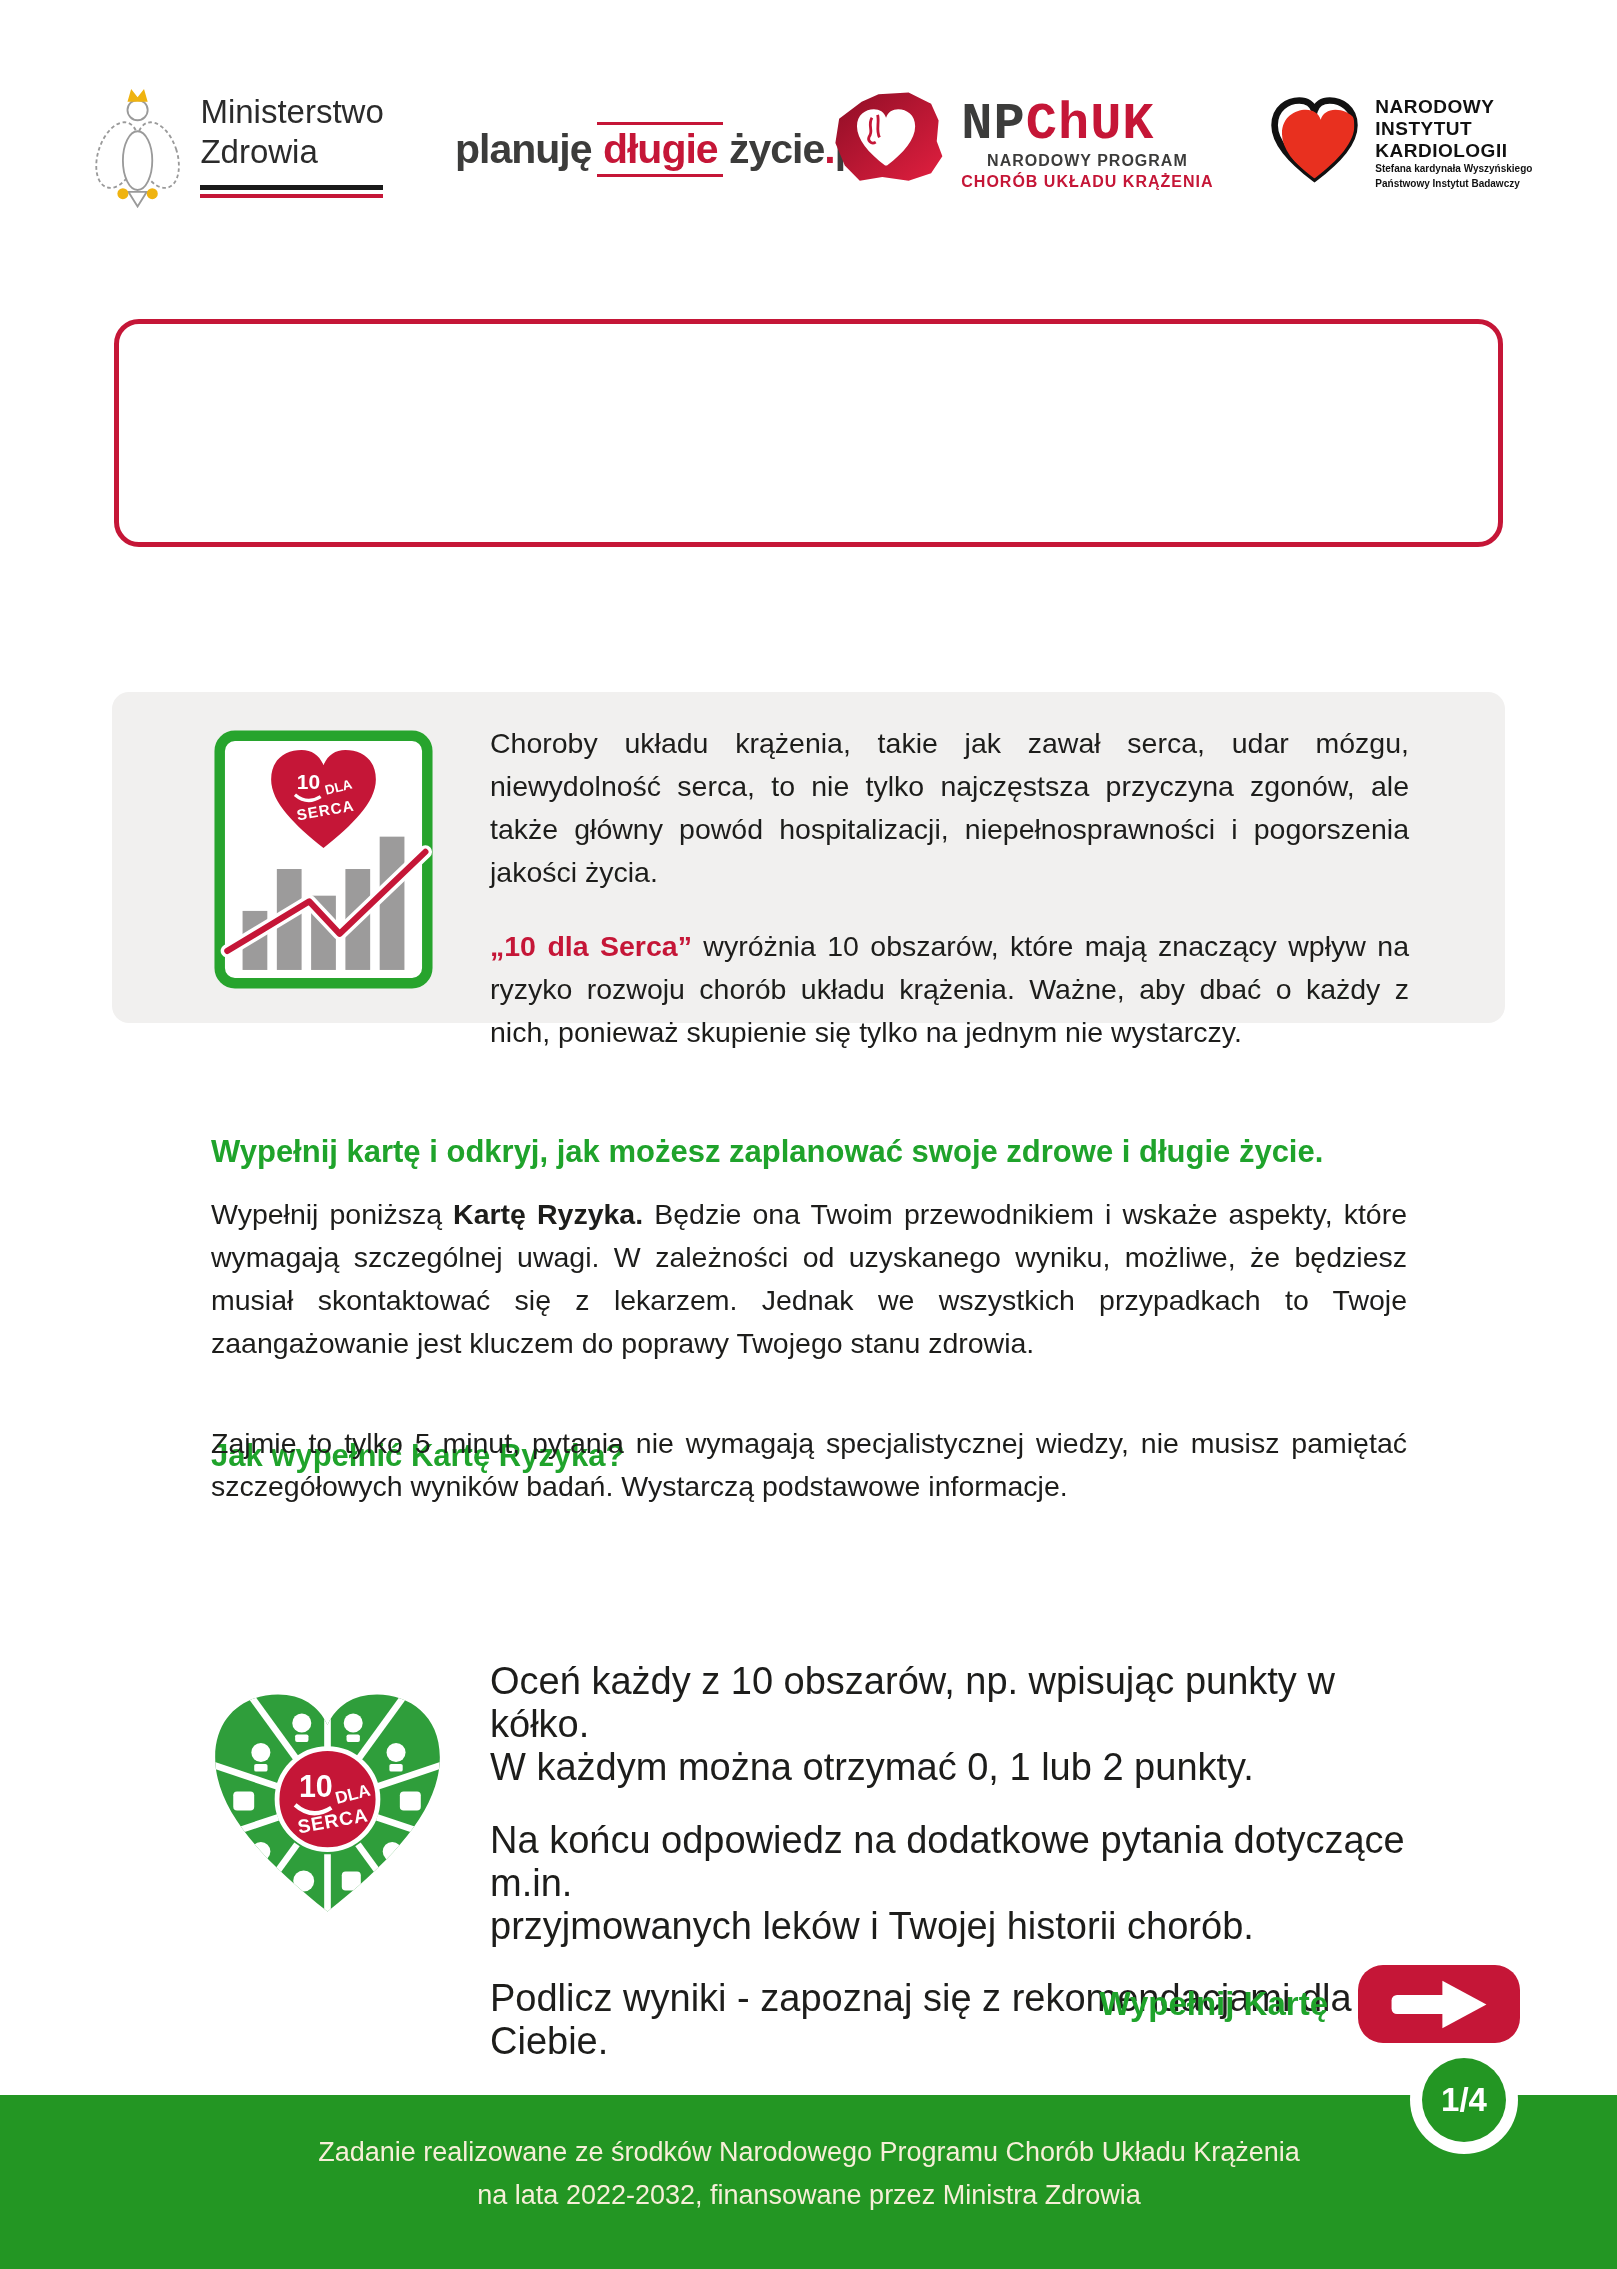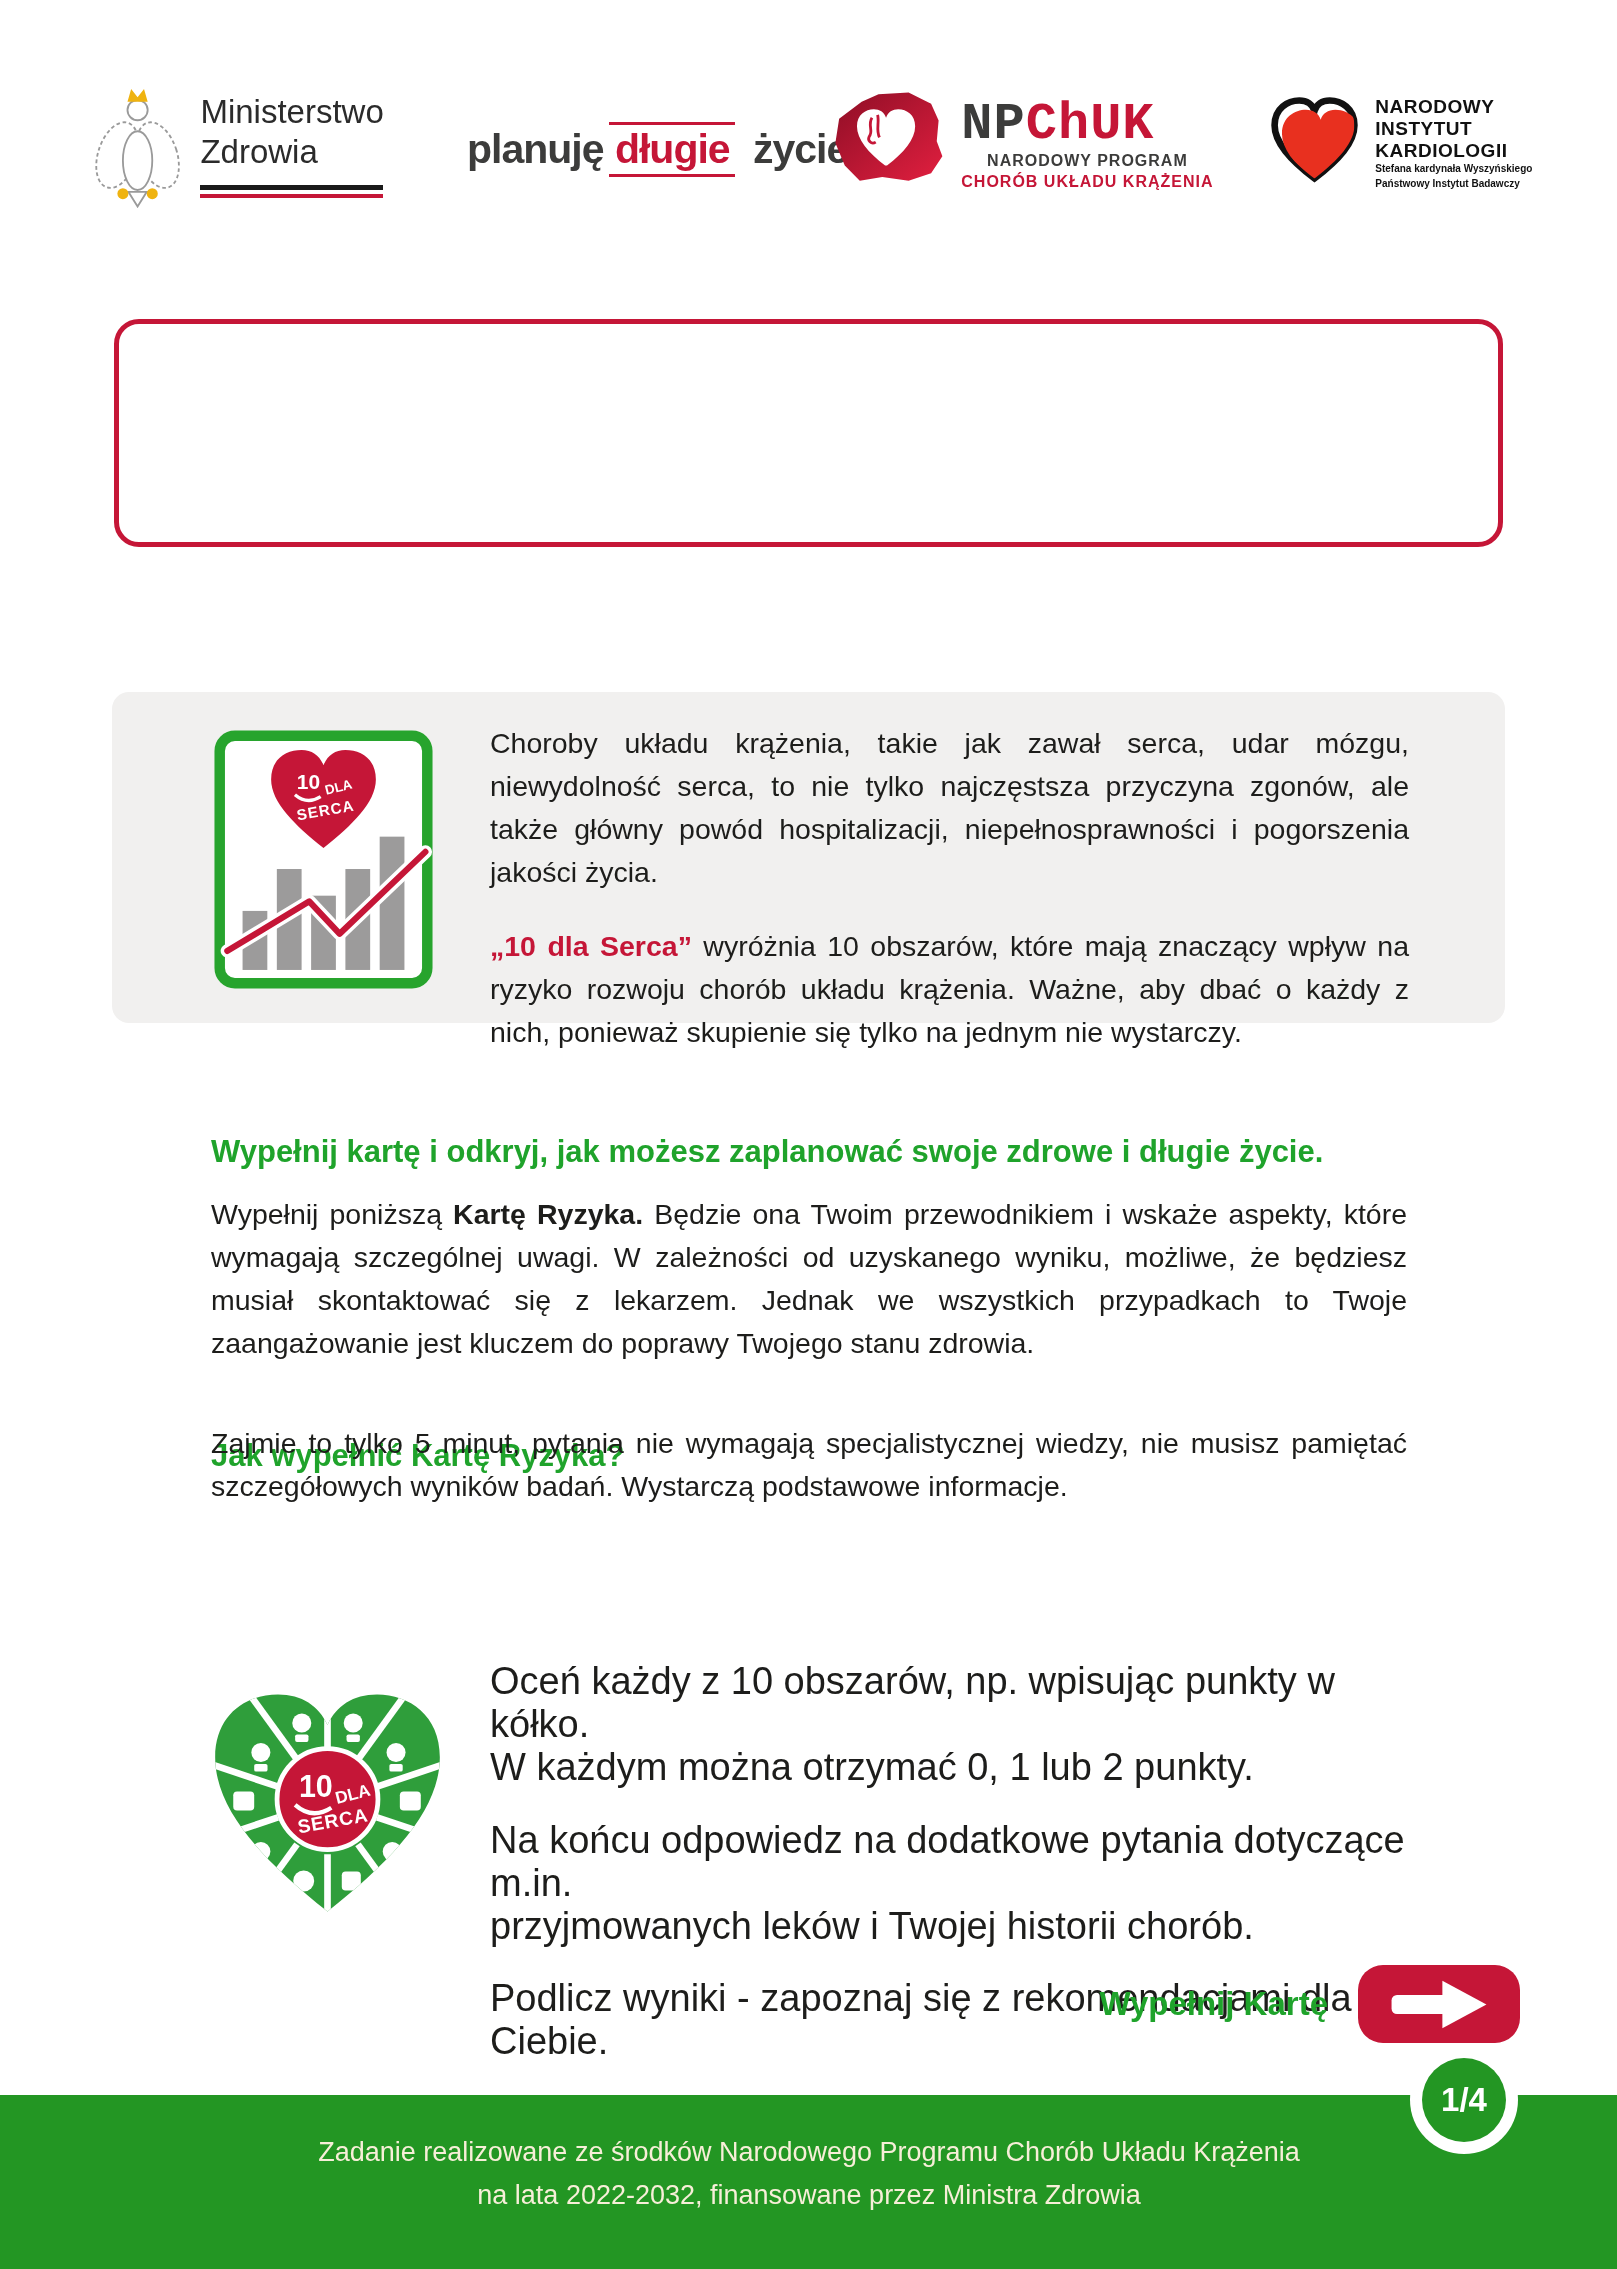--- a/index.html
+++ b/index.html
@@ -21,21 +21,21 @@
 
   
   .hdr-logo{position:absolute;display:flex;align-items:center;}
   .ministry{left:88px;top:82px;gap:11.4px;}
   .ministry-text .ln{font-size:33px;line-height:40px;color:#2b2b2b;}
   .ministry-rule{margin-top:13.3px;width:183px;}
   .ministry-rule .black{height:4.8px;background:#1a1a1a;}
   .ministry-rule .red{height:4.8px;background:var(--c-red);margin-top:3.8px;}
 
   .planuje{left:455px;top:122px;font-size:41px;font-weight:bold;letter-spacing:-1px;align-items:center;}
-  .planuje .dark{color:var(--c-logo-gray);margin-left:12px;}
+  .planuje .dark{color:var(--c-logo-gray);}
   .planuje .red-word{color:var(--c-red);border-top:3.8px solid var(--c-red);
         border-bottom:3.8px solid var(--c-red);padding:1px 5.7px;margin:0 5.7px;}
   .planuje .dot{color:var(--c-red);}
 
   .npchuk{left:826px;top:82px;gap:13.3px;align-items:flex-start;}
   .npchuk-txt{padding-top:21px;}
   .npchuk-abbr{font-size:52px;font-weight:bold;letter-spacing:1px;line-height:44px;font-family:Liberation Mono, monospace;}
   .npchuk-abbr .np{color:var(--c-logo-gray);}
   .npchuk-abbr .chuk{color:var(--c-red);}
   .npchuk-sub1{font-size:16px;font-weight:bold;color:var(--c-logo-gray);letter-spacing:1px;margin-top:4.8px;text-align:center;}

